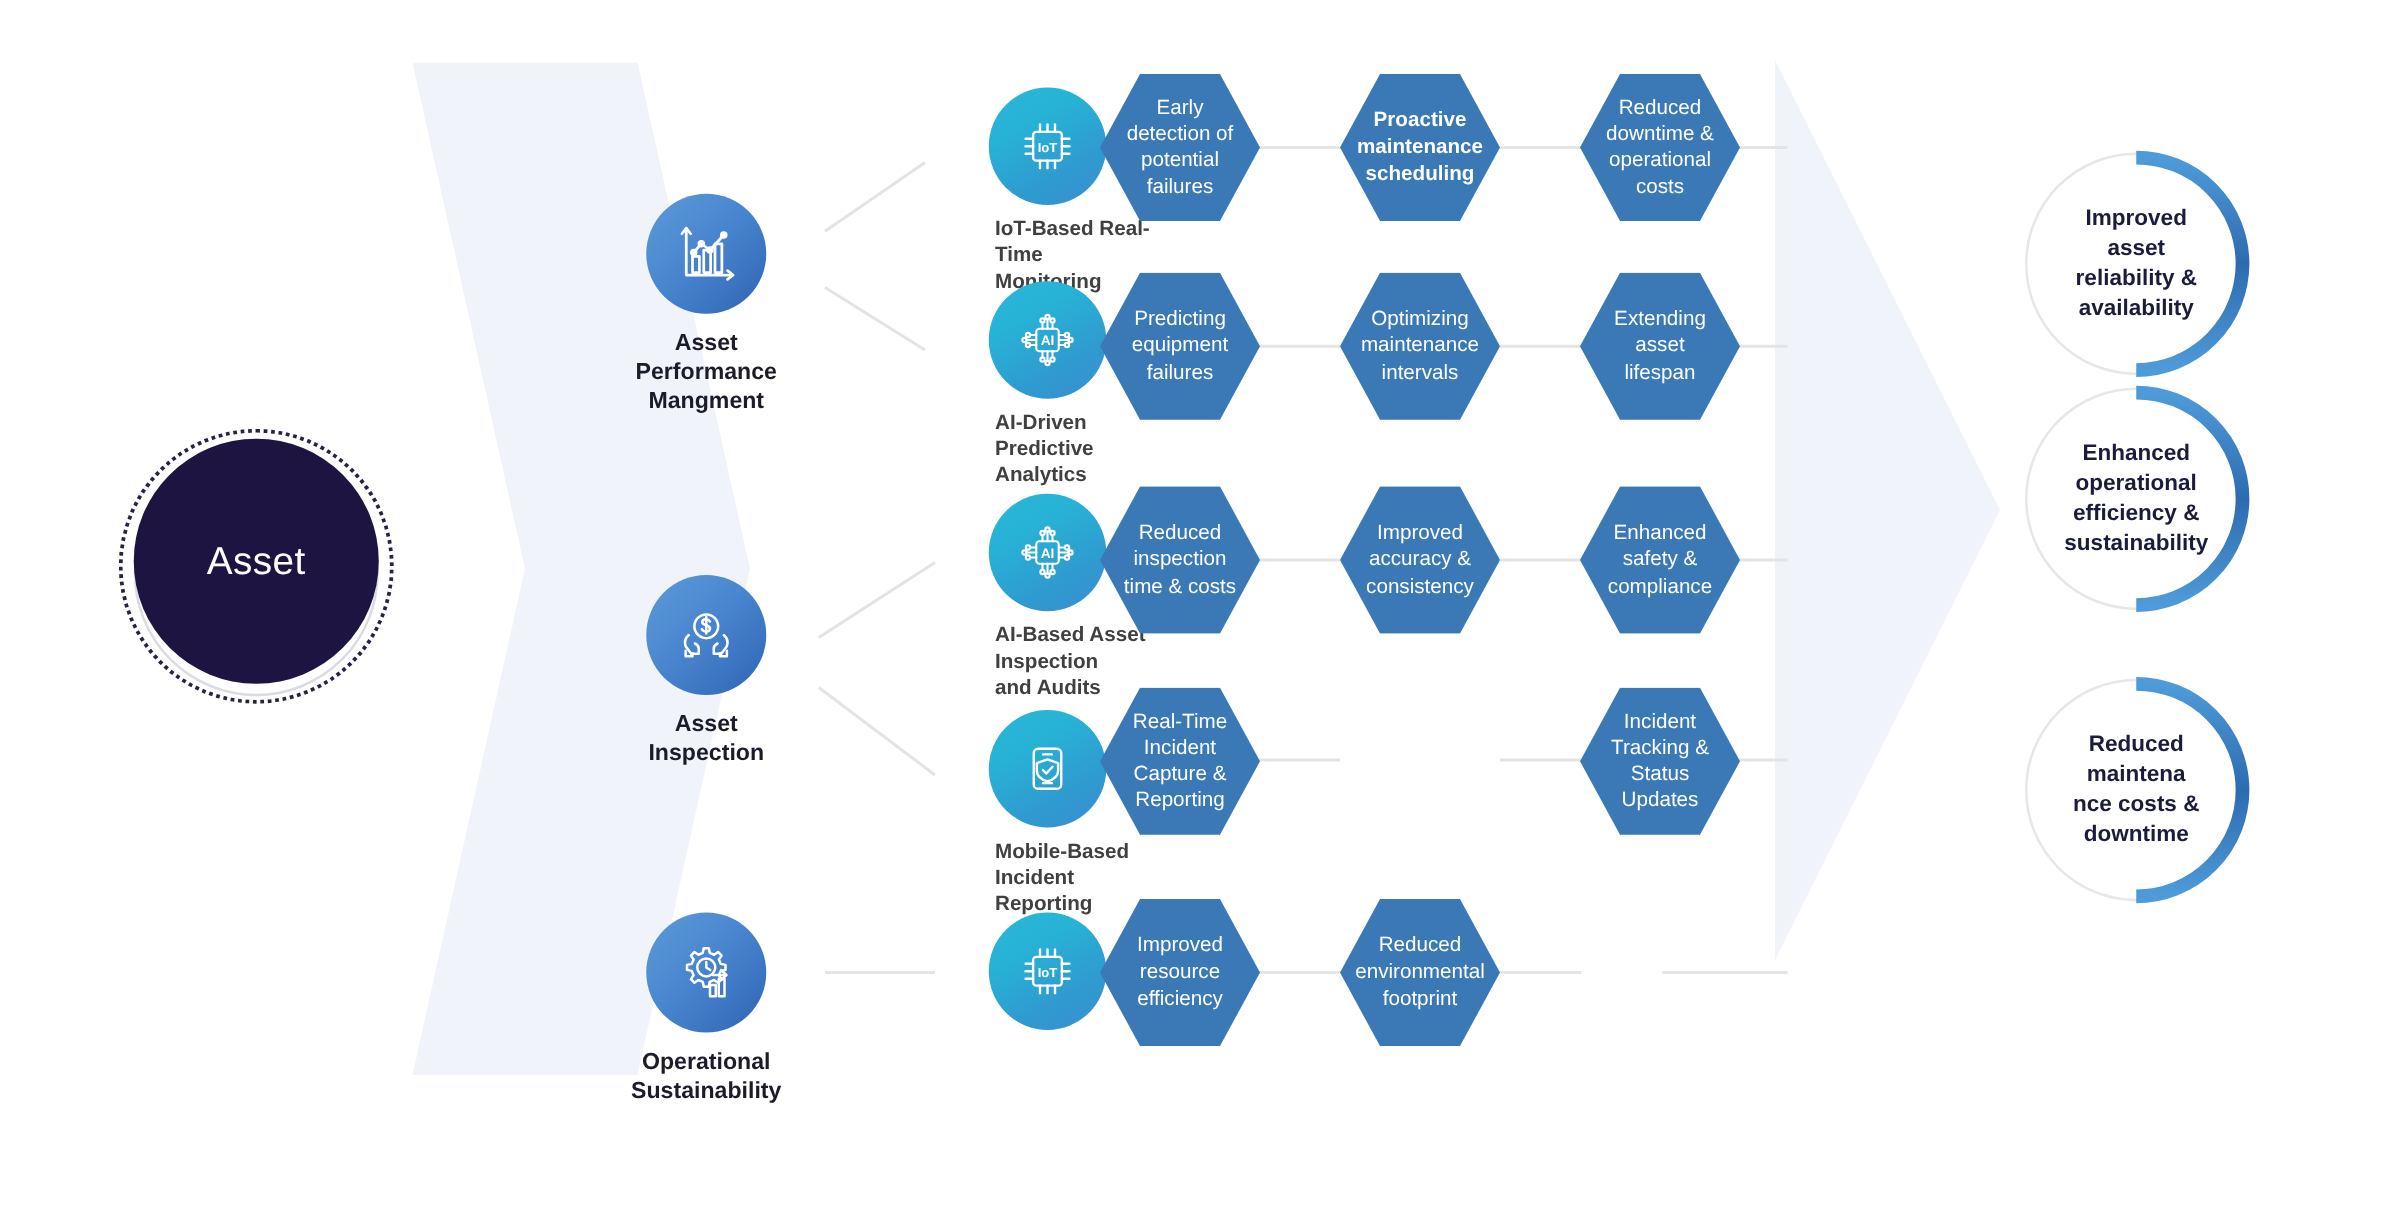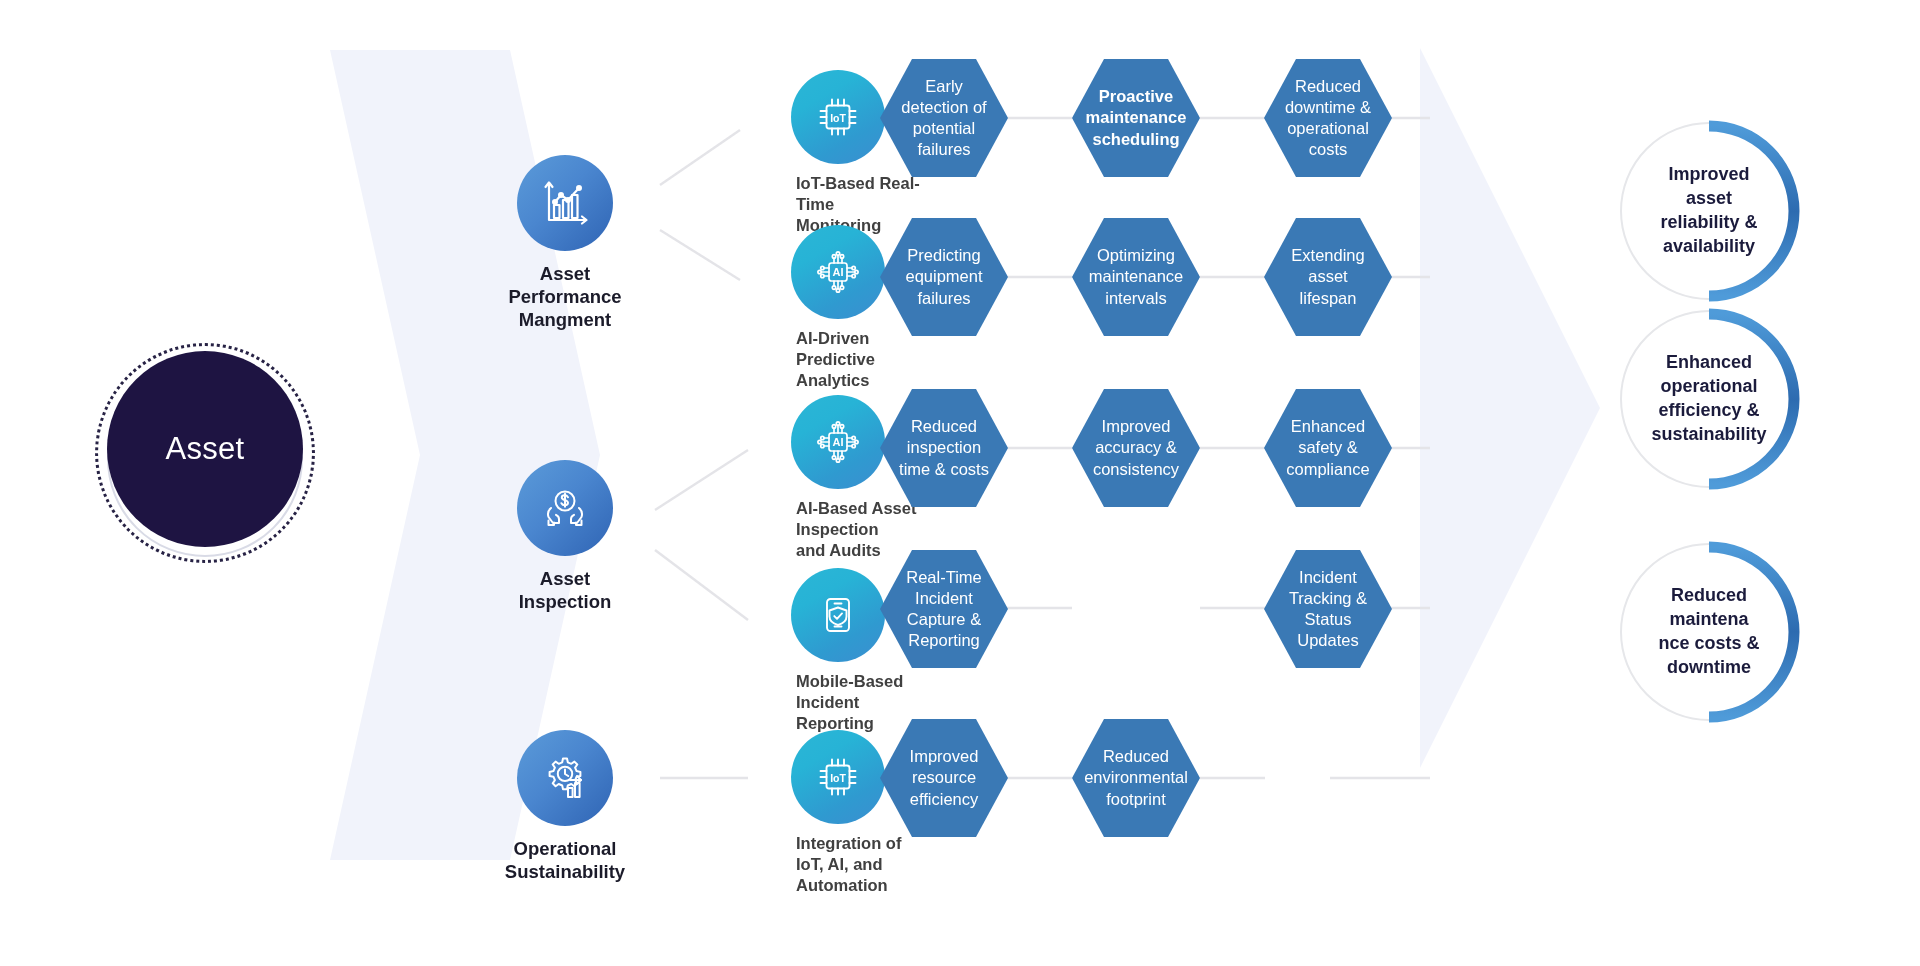--- a/index.html
+++ b/index.html
@@ -379,23 +379,20 @@
           <line x1="13.5" y1="19" x2="7.5" y2="19"></line>
           <line x1="13.5" y1="25" x2="7.5" y2="25"></line>
           <line x1="13.5" y1="31" x2="7.5" y2="31"></line>
           <line x1="36.5" y1="19" x2="42.5" y2="19"></line>
           <line x1="36.5" y1="25" x2="42.5" y2="25"></line>
           <line x1="36.5" y1="31" x2="42.5" y2="31"></line>
         </g>
         <text x="25" y="29.6" text-anchor="middle" fill="#ffffff" font-family="Liberation Sans, sans-serif" font-size="10.5" font-weight="bold">IoT</text>
       </svg>
     </div>
-    <div class="capability-label" style="white-space: pre-line;">Integration of
-IoT, AI, and
-Automation</div>
   </div>
 
   <div class="hex" style="left:880px; top:54px;">
     <span class="hex-text">Early
 detection of
 potential
 failures</span>
   </div>
   <div class="hex" style="left:1072px; top:54px;font-weight:bold;">
     <span class="hex-text">Proactive

